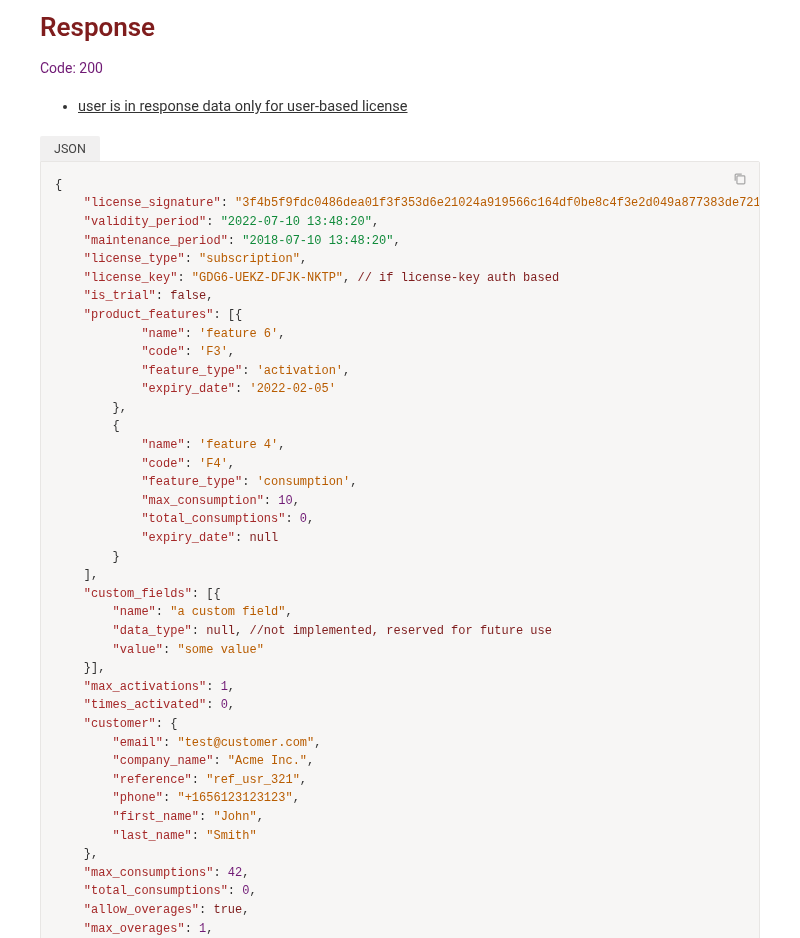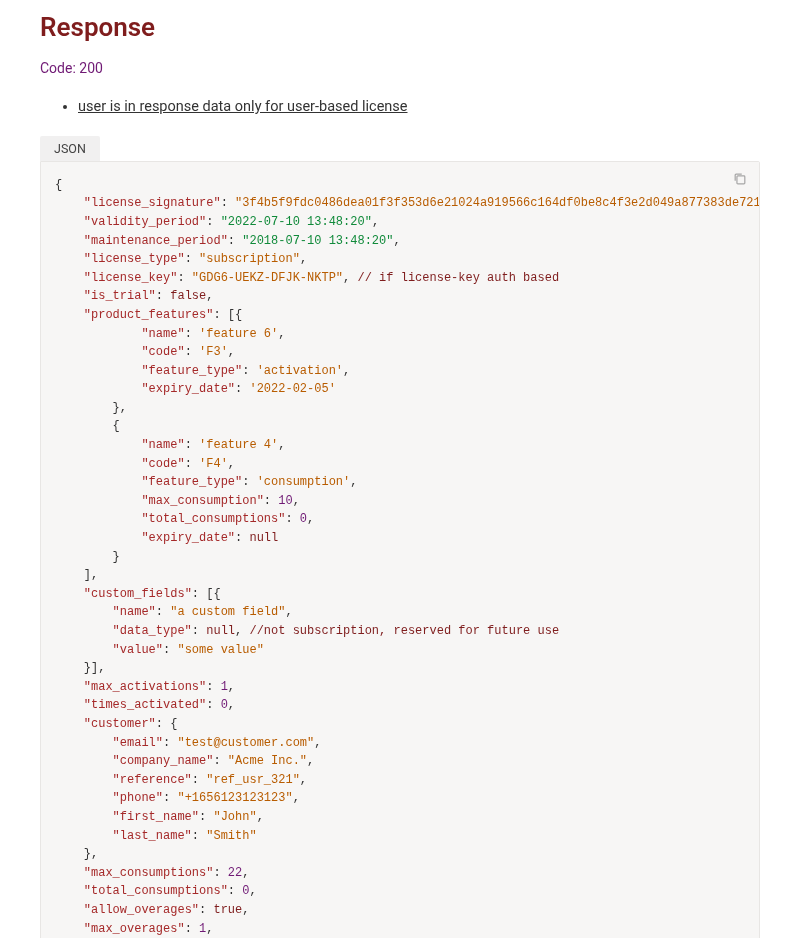--- a/index.html
+++ b/index.html
@@ -126,34 +126,34 @@
             <span class="k">"name"</span><span class="p">: </span><span class="s" id="pf1n">'feature 4'</span><span class="p">,</span>
             <span class="k">"code"</span><span class="p">: </span><span class="s" id="pf1c">'F4'</span><span class="p">,</span>
             <span class="k">"feature_type"</span><span class="p">: </span><span class="s" id="pf1ft">'consumption'</span><span class="p">,</span>
             <span class="k">"max_consumption"</span><span class="p">: </span><span class="nb" id="pf1mc">10</span><span class="p">,</span>
             <span class="k">"total_consumptions"</span><span class="p">: </span><span class="nb" id="pf1tc">0</span><span class="p">,</span>
             <span class="k">"expiry_date"</span><span class="p">: </span><span class="kw" id="pf1ed">null</span>
         <span class="p">}</span>
     <span class="p">],</span>
     <span class="k">"custom_fields"</span><span class="p">: [{</span>
         <span class="k">"name"</span><span class="p">: </span><span class="s" id="cf0n">"a custom field"</span><span class="p">,</span>
-        <span class="k">"data_type"</span><span class="p">: </span><span class="kw" id="cf0dt">null</span><span class="p">, </span><span class="cm">//not subscription, reserved for future use</span>
+        <span class="k">"data_type"</span><span class="p">: </span><span class="kw" id="cf0dt">null</span><span class="p">, </span><span class="cm">//not implemented, reserved for future use</span>
         <span class="k">"value"</span><span class="p">: </span><span class="s" id="cf0v">"some value"</span>
     <span class="p">}],</span>
     <span class="k">"max_activations"</span><span class="p">: </span><span class="nb" id="ma">1</span><span class="p">,</span>
     <span class="k">"times_activated"</span><span class="p">: </span><span class="nb" id="ta">0</span><span class="p">,</span>
     <span class="k">"customer"</span><span class="p">: {</span>
         <span class="k">"email"</span><span class="p">: </span><span class="s" id="ce">"test@customer.com"</span><span class="p">,</span>
         <span class="k">"company_name"</span><span class="p">: </span><span class="s" id="ccn">"Acme Inc."</span><span class="p">,</span>
         <span class="k">"reference"</span><span class="p">: </span><span class="s" id="cr">"ref_usr_321"</span><span class="p">,</span>
         <span class="k">"phone"</span><span class="p">: </span><span class="s" id="cp">"+1656123123123"</span><span class="p">,</span>
         <span class="k">"first_name"</span><span class="p">: </span><span class="s" id="cfn">"John"</span><span class="p">,</span>
         <span class="k">"last_name"</span><span class="p">: </span><span class="s" id="cln">"Smith"</span>
     <span class="p">},</span>
-    <span class="k">"max_consumptions"</span><span class="p">: </span><span class="nb" id="mc">22</span><span class="p">,</span>
+    <span class="k">"max_consumptions"</span><span class="p">: </span><span class="nb" id="mc">42</span><span class="p">,</span>
     <span class="k">"total_consumptions"</span><span class="p">: </span><span class="nb" id="tc">0</span><span class="p">,</span>
     <span class="k">"allow_overages"</span><span class="p">: </span><span class="kw" id="ao">true</span><span class="p">,</span>
     <span class="k">"max_overages"</span><span class="p">: </span><span class="nb" id="mo">1</span><span class="p">,</span>
     <span class="k">"reset_consumption"</span><span class="p">: </span><span class="kw" id="rc">true</span><span class="p">,</span>
     
     
       
       
       
     

